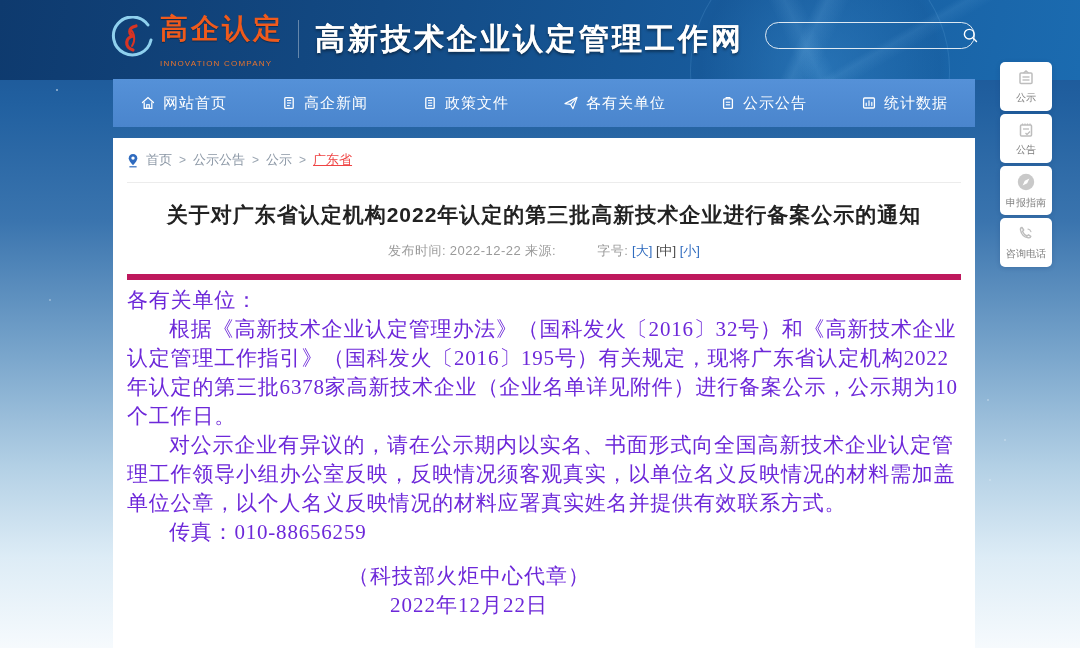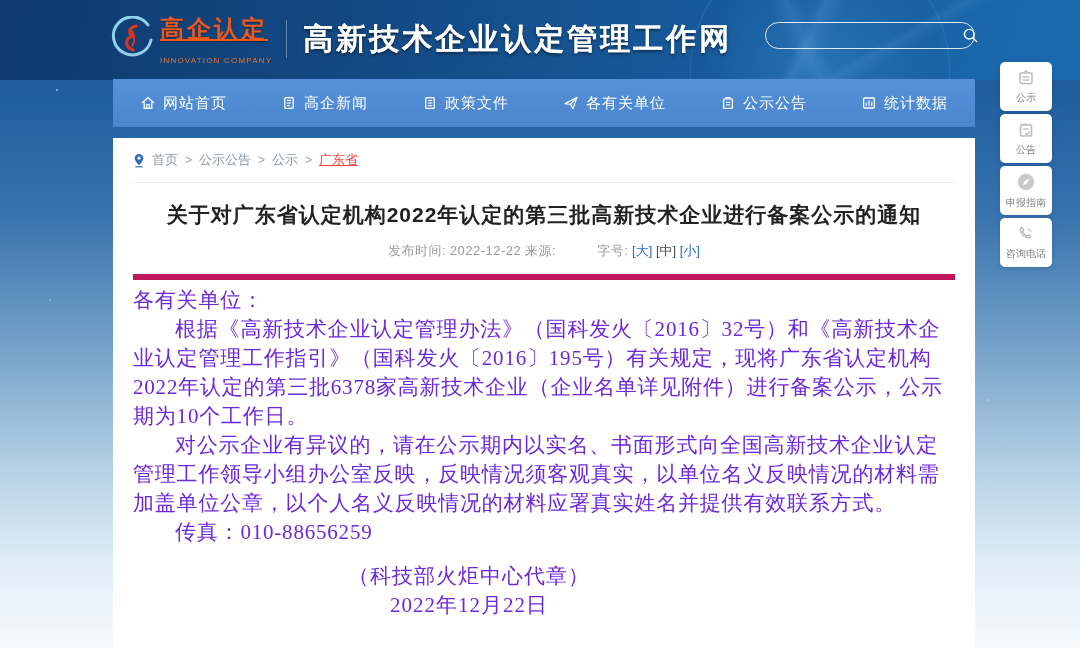--- a/index.html
+++ b/index.html
@@ -34,21 +34,21 @@
   .header .mesh{
     position:absolute; left:560px; top:0; width:520px; height:80px;
     background:
       linear-gradient(115deg, transparent 46%, rgba(140,200,245,.14) 48%, transparent 52%),
       linear-gradient(65deg, transparent 44%, rgba(140,200,245,.12) 47%, transparent 50%),
       linear-gradient(150deg, transparent 60%, rgba(140,200,245,.10) 62%, transparent 66%);
   }
   .logo-group{ position:absolute; left:110px; top:9px; display:flex; align-items:center; height:60px; }
   .logo-mark{ width:46px; height:46px; }
   .logo-text{ margin-left:4px; display:flex; flex-direction:column; justify-content:center; }
-  .logo-cn{ font-size:24px; font-weight:bold; color:#ef5a1c; letter-spacing:3px; text-shadow:0 1px 1px rgba(0,0,0,.35);text-decoration:underline; }
+  .logo-cn{ font-size:28px; font-weight:bold; color:#ef5a1c; letter-spacing:3px; text-shadow:0 1px 1px rgba(0,0,0,.35); }
   .logo-en{ font-size:8px; color:#e9742e; letter-spacing:1.2px; margin-top:11px; }
   .logo-divider{ width:1px; height:38px; background:rgba(255,255,255,.35); margin:0 16px 0 14px; }
   .site-title{
     font-size:30px; font-weight:bold; color:#ffffff; letter-spacing:3px;
     text-shadow:0 2px 3px rgba(0,0,0,.45);
     background:linear-gradient(180deg,#ffffff 55%,#c9d6e4 100%);
     -webkit-background-clip:text; background-clip:text;
   }
   .search-box{
     position:absolute; right:105px; top:22px; width:210px; height:27px;
@@ -66,21 +66,21 @@
     position:absolute; left:113px; top:79px; width:862px; height:48px;
     background:linear-gradient(180deg,#5591d8 0%,#4a85cd 100%);
     display:flex; align-items:center; justify-content:space-around;
   }
   .nav-item{ display:flex; align-items:center; color:#fff; font-size:15px; letter-spacing:1px; cursor:pointer; }
   .nav-item svg{ margin-right:7px; }
 
   
   .panel{
     position:absolute; left:113px; top:138px; width:862px; height:510px;
-    background:#ffffff; padding:0 20px;
+    background:#ffffff; padding:0 14px;
   }
   .breadcrumb{
     height:45px; display:flex; align-items:center; gap:7px;
     font-size:13px; color:#8b97a5; border-bottom:1px solid #ececec;
   }
   .crumb-active{ color:#ef4444;text-decoration:underline; }
   .crumb-sep{ color:#9aa5b1; font-size:12px; }
 
   .article-title{
     margin-top:18px; text-align:center; font-size:21px; font-weight:bold;

